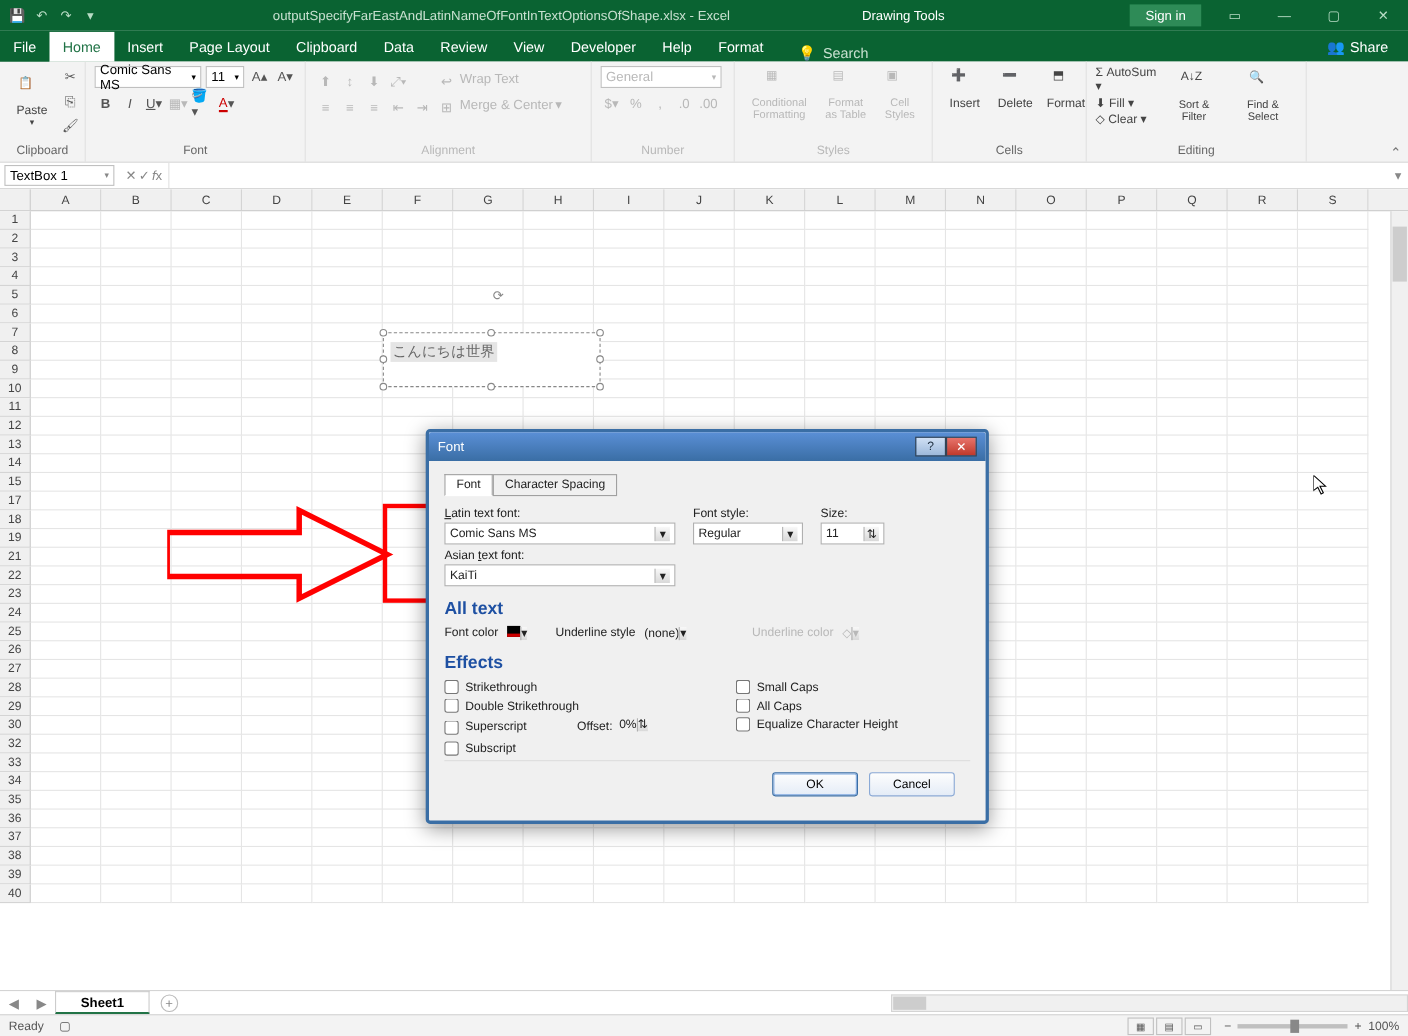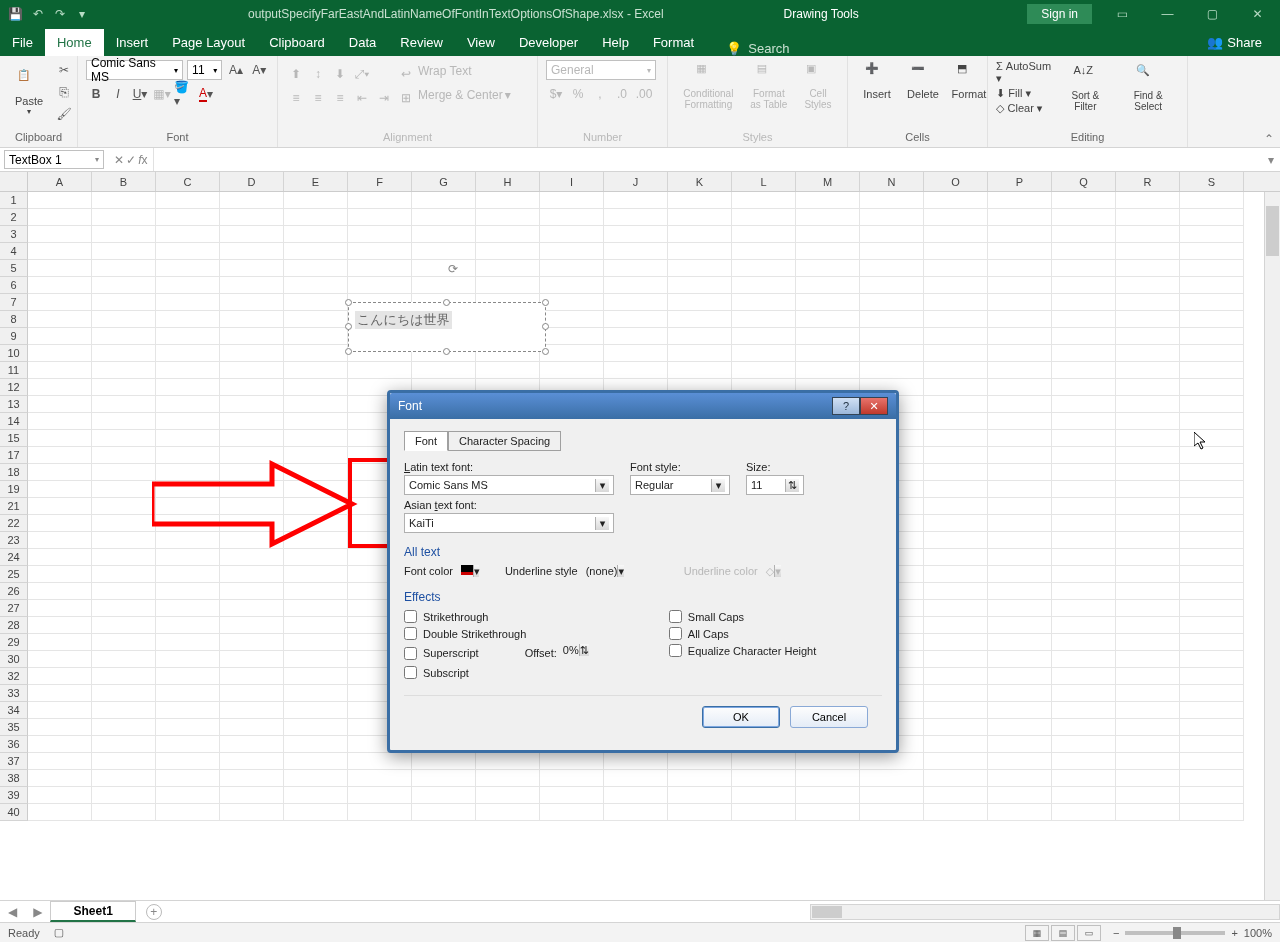--- a/index.html
+++ b/index.html
@@ -82,27 +82,27 @@
 .dlg-title .dlg-btn.close { background: linear-gradient(#e8746c,#c0392b); color: #fff; }
 .dlg-body { padding: 12px 14px; font-size: 11px; color: #222; }
 .dlg-tabs { display: flex; gap: 0; margin-bottom: 10px; }
 .dlg-tab { border: 1px solid #a0a0a0; padding: 3px 10px; background: #f0f0f0; font-size: 11px; cursor:pointer; }
 .dlg-tab.active { background: #fff; border-bottom: 1px solid #fff; position: relative; z-index: 1; }
 .field-row { display: flex; gap: 16px; margin-bottom: 4px; }
 .field { display: flex; flex-direction: column; }
 .field label { font-size: 11px; margin-bottom: 2px; }
 .field .input { border: 1px solid #b0b0b0; background: #fff; height: 20px; display: flex; align-items: center; padding: 0 4px; font-size: 11px; }
 .input .dd { margin-left: auto; width: 14px; text-align: center; border-left: 1px solid #b0b0b0; background: linear-gradient(#f8f8f8,#d8d8d8); }
-.section-title { font-size: 12px; color: #1e50a2; margin: 12px 0 6px 0; }
+.section-title { font-size: 16px; color: #1e50a2; margin: 12px 0 6px 0; font-weight: bold; }
 .eff-grid { display: flex; gap: 60px; }
 .eff-col { display: flex; flex-direction: column; gap: 4px; }
 .chk { display: flex; align-items: center; gap: 6px; font-size: 11px; }
 .chk input { width: 13px; height: 13px; }
 .offset-row { display:flex; align-items:center; gap:6px; margin-left:40px; }
-.dlg-buttons { display: flex; justify-content: flex-end; gap: 10px; padding: 10px 14px; border-top: 1px solid #ddd; margin-top: 16px; }
+.dlg-buttons { display: flex; justify-content: flex-end; gap: 10px; padding: 10px 14px; border-top: 1px solid #ddd; margin-top: 4px; }
 .dlg-buttons button { width: 78px; height: 22px; font-size: 11px; border: 1px solid #8aa9d6; background: linear-gradient(#fdfdfd,#e4ecf7); border-radius: 3px; cursor:pointer; }
 .dlg-buttons button.primary { border: 1px solid #3a6ea5; box-shadow: 0 0 0 1px #7da7e0 inset; }
 
 
 .red-box { position: absolute; left: 348px; top: 458px; width: 298px; height: 90px; border: 4px solid #ff0000; pointer-events: none; }
 
 
 .sheet-tabs { position: absolute; bottom: 20px; left: 0; right: 0; height: 22px; background: #fff; border-top: 1px solid #d4d4d4; display: flex; align-items: center; font-size: 12px; }
 .sheet-tabs .nav { padding: 0 8px; color: #888; }
 .sheet-tabs .tab-item { padding: 2px 22px; border: 1px solid #ccc; border-bottom: 2px solid #217346; background: #fff; font-weight: bold; cursor:pointer; }

